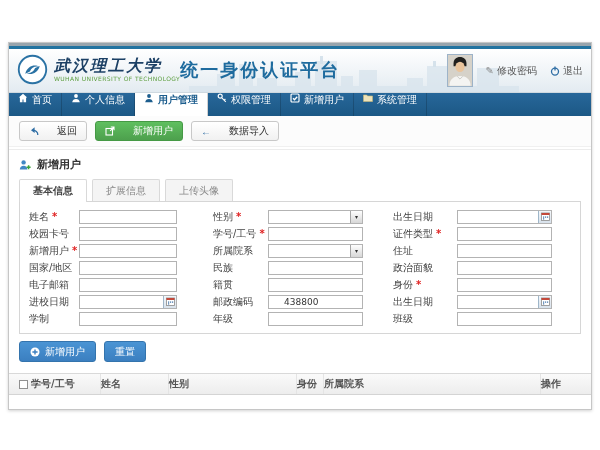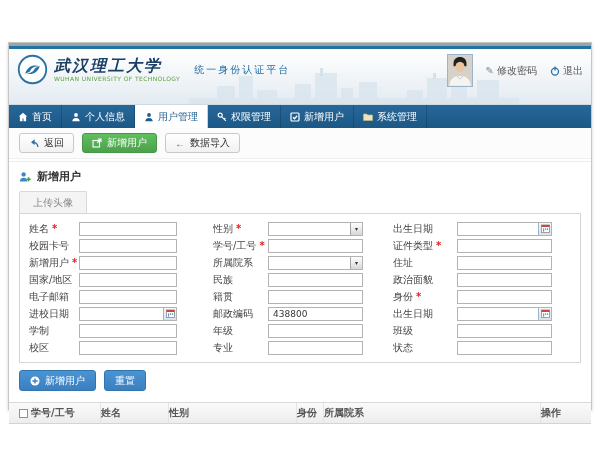--- a/index.html
+++ b/index.html
@@ -2,63 +2,63 @@
 <html><head>
 <meta charset="utf-8">
 <style>
   *{margin:0;padding:0;box-sizing:border-box}
   html,body{width:600px;height:450px;background:#fff;overflow:hidden;
     font-family:"DejaVu Sans","Liberation Sans",sans-serif;font-size:10px;color:#333}
   .app{position:absolute;left:8px;top:42px;width:584px;height:368px;
     border:1px solid #c6c6c6;background:#fff;box-shadow:0 1px 3px rgba(0,0,0,.18)}
   .accent{height:6px;background:linear-gradient(#98a5ad 0 45%,#2273a0 45% 100%)}
   
-  .hdr{position:relative;height:56px;background:linear-gradient(#ffffff,#e3ebf1);
+  .hdr{position:relative;height:44px;background:linear-gradient(#ffffff,#e3ebf1);
     border-bottom:1px solid #cfd9e0;overflow:hidden}
   .sky{position:absolute;left:0;bottom:0;opacity:.75}
   .brand{position:absolute;left:8px;top:5px;display:flex;align-items:center}
   .names{margin-left:6px;display:flex;flex-direction:column}
   .uni-cn{font-size:16px;font-weight:bold;font-style:italic;color:#1c4065;letter-spacing:2px;line-height:1.1}
   .uni-en{font-size:6px;color:#5c9e3e;letter-spacing:.4px}
-  .plat{margin-left:14px;font-size:10px;font-weight:normal;color:#1e6b9e;letter-spacing:2px;align-self:center}
+  .plat{font-size:18px;font-weight:bold;color:#1e6b9e;letter-spacing:2px;align-self:center}
   .userbox{position:absolute;right:8px;top:5px;display:flex;align-items:center}
   .avatar{width:26px;height:33px;border:1px solid #9db3c8;background:#dcd7cf;display:block}
   .hlink{display:flex;align-items:center;gap:3px;margin-left:13px;color:#555;cursor:pointer}
   .pencil{color:#8a8a8a;font-size:10px}
   
   .nav{display:flex;height:23px;background:linear-gradient(#27679a,#1c5885)}
-  .nav-item{display:flex;align-items:center;gap:4px;padding:0 9px;color:#fff;
+  .nav-item{display:flex;align-items:flex-start;gap:4px;padding:0 9px;color:#fff;
     border-right:1px solid rgba(0,0,0,.18);cursor:pointer;white-space:nowrap}
-  .nav-item.active{background:#fff;color:#1d5e8e;font-weight:normal}
+  .nav-item.active{background:#fff;color:#1d5e8e;font-weight:bold}
   .nicon{display:flex;width:10px;height:10px;align-items:center}
   
   .tbar{height:31px;display:flex;align-items:center;gap:8px;padding:0 10px;
     background:#fcfcfc;border-bottom:1px solid #f0f0f0}
-  .btn{display:inline-flex;align-items:center;gap:5px;height:20px;padding:0 9px;
+  .btn{display:inline-flex;align-items:center;gap:18px;height:20px;padding:0 9px;
     background:linear-gradient(#ffffff,#f1f1f1);border:1px solid #c8c8c8;border-radius:3px;
     font-size:10px;color:#333;cursor:pointer}
   .btn-green{background:linear-gradient(#5fbf5f,#4da04d);border-color:#459945;color:#fff}
   .arrow-blue{color:#2e6da4;font-weight:bold}
   
   .sect{display:flex;align-items:center;gap:6px;padding:7px 10px 5px;margin-top:2px;
     border-top:1px solid #ececec;font-size:11px;font-weight:bold;color:#333}
   .tabs{display:flex;gap:5px;padding:2px 10px 0;position:relative;z-index:2}
   .tab{height:22px;display:flex;align-items:center;padding:0 13px;background:#f4f4f4;
     border:1px solid #d9d9d9;border-bottom:none;border-radius:2px 2px 0 0;color:#888;cursor:pointer}
   .tab.active{background:#fff;color:#444;font-weight:bold;height:23px;margin-bottom:-1px}
   .fpanel{margin:0 10px;border:1px solid #d6d6d6;background:#fff;padding:6px 0}
   
   .frow{display:flex;align-items:center;height:17px;padding-left:9px}
   .fl{display:flex;align-items:center;color:#444}
   .req{color:#e02222;font-style:normal;font-weight:bold;margin-left:3px}
   .w1{width:50px}.w1i{width:98px}
   .w2{width:55px;margin-left:36px}.w2i{width:95px}
   .w3{width:64px;margin-left:30px}.w3i{width:95px}
   .fiw{position:relative;display:flex}
-  .ti{width:100%;height:14px;border:1px solid #b3b3b3;font-size:9px;padding:0 12px 0 4px;
+  .ti{width:100%;height:14px;border:1px solid #b3b3b3;font-size:9px;padding:0 12px 0 15px;
     font-family:"DejaVu Sans","Liberation Sans",sans-serif;color:#333}
   .ti.plain{padding-right:2px}
   .ddb{position:absolute;right:1px;top:1px;width:12px;height:12px;
     background:linear-gradient(#fefefe,#d7d7d7);border-left:1px solid #a6a6a6;
     display:flex;align-items:center;justify-content:center;font-size:6px;color:#333;cursor:pointer;font-style:normal}
   .calb{position:absolute;right:1px;top:1px;width:13px;height:12px;
     background:linear-gradient(#f4f7fa,#d8e2ec);border-left:1px solid #9fb6c9;
     display:flex;align-items:center;justify-content:center;cursor:pointer}
   
   .actions{display:flex;gap:8px;padding:7px 10px}
@@ -216,20 +216,26 @@
   <div class="sect">
     <svg width="12" height="12" viewBox="0 0 12 12">
       <circle cx="4.6" cy="3.4" r="2.2" fill="#3f87c4"></circle>
       <path d="M.8 10.6c0-2.5 1.7-3.9 3.8-3.9s3.8 1.4 3.8 3.9z" fill="#3f87c4"></path>
       <path d="M9.6 6.2v4M7.6 8.2h4" stroke="#3aa33a" stroke-width="1.5"></path>
     </svg>
     <span>新增用户</span>
   </div>
 
   <div class="tabs">
+    <div class="tab active">
+        <span>基本信息</span>
+      </div>
+    <div class="tab">
+        <span>扩展信息</span>
+      </div>
     <div class="tab">
         <span>上传头像</span>
       </div>
   </div>
 
   <div class="fpanel">
 
     <div class="frow">
       <label class="fl w1">
           <span>姓名</span>
@@ -423,43 +429,20 @@
         </span>
       <label class="fl w3">
           <span>班级</span>
           <i class="req"></i>
         </label>
       <span class="fiw w3i">
           <input class="ti plain" style="">
         </span>
     </div>
 
-    <div class="frow">
-      <label class="fl w1">
-          <span>校区</span>
-          <i class="req"></i>
-        </label>
-      <span class="fiw w1i">
-          <input class="ti plain" style="">
-        </span>
-      <label class="fl w2">
-          <span>专业</span>
-          <i class="req"></i>
-        </label>
-      <span class="fiw w2i">
-          <input class="ti plain" style="">
-        </span>
-      <label class="fl w3">
-          <span>状态</span>
-          <i class="req"></i>
-        </label>
-      <span class="fiw w3i">
-          <input class="ti plain" style="">
-        </span>
-    </div>
 
   </div>
 
   <div class="actions">
     <button class="btn-blue">
       <svg width="10" height="10" viewBox="0 0 10 10">
         <circle cx="5" cy="5" r="4.5" fill="#fff"></circle>
         <path d="M5 2.4v5.2M2.4 5h5.2" stroke="#3b7fc0" stroke-width="1.4"></path>
       </svg>
       <span>新增用户</span>

